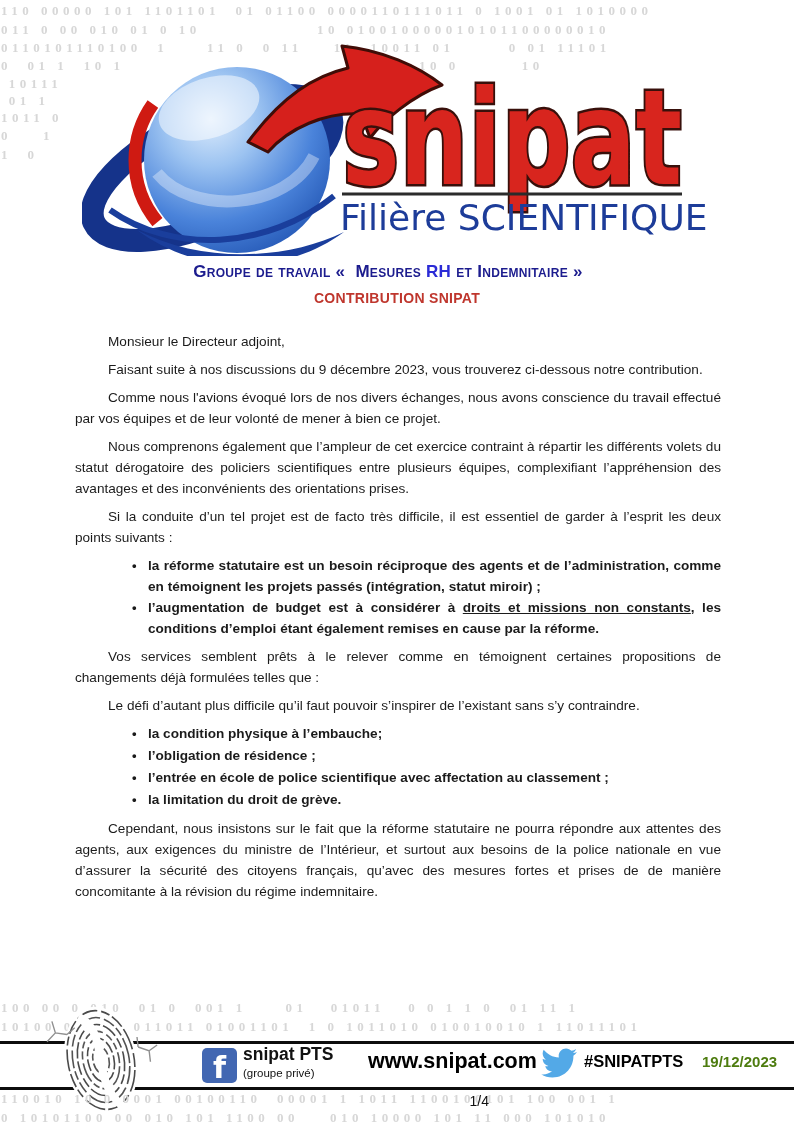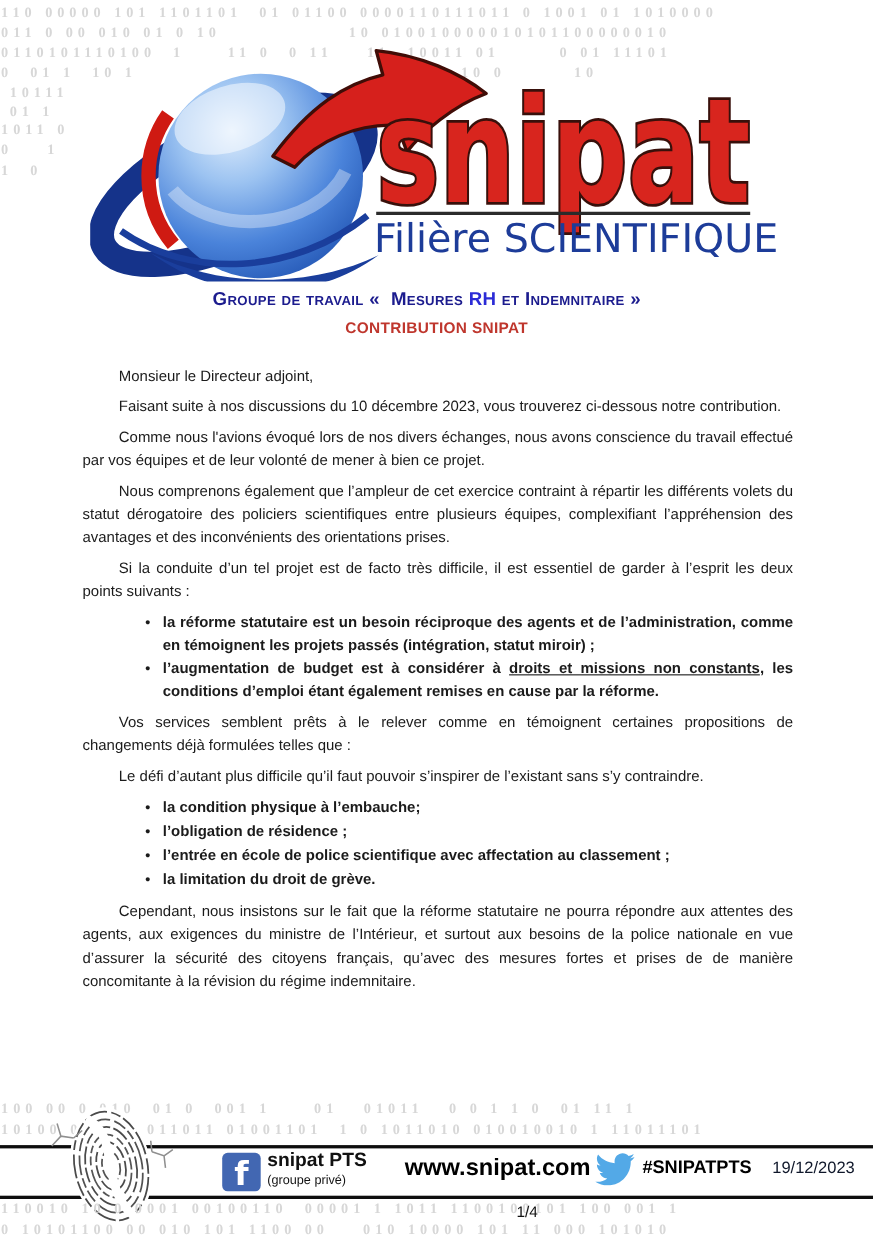--- a/index.html
+++ b/index.html
@@ -43,21 +43,21 @@
   .fb-icon{position:absolute;left:202px;top:1048px;width:35px;height:35px;border-radius:5px;
            background:#4267b2;overflow:hidden;}
   .fb-icon span{position:absolute;left:11px;top:2px;color:#fff;font-weight:bold;
                 font-size:30px;font-family:"DejaVu Sans",sans-serif;}
   .fb-text{position:absolute;left:243px;top:1045px;line-height:19px;}
   .fb-name{font-weight:bold;font-size:17.5px;color:#111;}
   .fb-sub{font-size:11.5px;color:#111;}
   .website{position:absolute;left:368px;top:1049px;font-weight:bold;font-size:21.5px;color:#000;}
   .tw-icon{position:absolute;left:541px;top:1048px;}
   .hashtag{position:absolute;left:584px;top:1052px;font-weight:bold;font-size:16.5px;color:#000;}
-  .doc-date{position:absolute;left:702px;top:1053px;font-size:15px;color:#0f172a;}
+  .doc-date{position:absolute;left:702px;top:1053px;font-size:15px;color:#4d7c0f;font-weight:bold;}
   .page-num{position:absolute;left:445px;top:1093px;width:44px;text-align:right;
             font-size:14px;color:#111;}
   .fingerprint{position:absolute;left:44px;top:997px;}
 </style>
 </head>
 <body>
 
 <div class="page">
 
   <div class="bin" style="top:4px">110 00000 101 1101101  01 01100 0000110111011 0 1001 01 1010000</div>
@@ -99,21 +99,21 @@
     <text x="4" y="132" font-family="DejaVu Sans, sans-serif" font-weight="bold" font-size="132" fill="#d8251e" stroke="#38100b" stroke-width="5" paint-order="stroke" textLength="340" lengthAdjust="spacingAndGlyphs">snipat</text>
     <line x1="4" y1="142" x2="344" y2="142" stroke="#2b2b2b" stroke-width="3"></line>
   </svg>
   <div class="tagline">Filière SCIENTIFIQUE</div>
 
   <div class="group-title"><span>Groupe de travail «&nbsp; Mesures </span><span class="rh">RH</span><span> et Indemnitaire&nbsp;»</span></div>
   <div class="contribution">CONTRIBUTION SNIPAT</div>
 
   <div class="letter-body">
     <p>Monsieur le Directeur adjoint,</p>
-    <p>Faisant suite à nos discussions du 10 décembre 2023, vous trouverez ci-dessous notre contribution.</p>
+    <p>Faisant suite à nos discussions du 9 décembre 2023, vous trouverez ci-dessous notre contribution.</p>
     <p>Comme nous l'avions évoqué lors de nos divers échanges, nous avons conscience du travail effectué par vos équipes et de leur volonté de mener à bien ce projet.</p>
     <p>Nous comprenons également que l’ampleur de cet exercice contraint à répartir les différents volets du statut dérogatoire des policiers scientifiques entre plusieurs équipes, complexifiant l’appréhension des avantages et des inconvénients des orientations prises.</p>
     <p>Si la conduite d’un tel projet est de facto très difficile, il est essentiel de garder à l’esprit les deux points suivants&nbsp;:</p>
     <ul class="bullets">
       <li>la réforme statutaire est un besoin réciproque des agents et de l’administration, comme en témoignent les projets passés (intégration, statut miroir)&nbsp;;</li>
       <li><span>l’augmentation de budget est à considérer à </span><span class="ul-underline">droits et missions non constants</span><span>, les conditions d’emploi étant également remises en cause par la réforme.</span></li>
     </ul>
     <p>Vos services semblent prêts à le relever comme en témoignent certaines propositions de changements déjà formulées telles que&nbsp;:</p>
     <p>Le défi d’autant plus difficile qu’il faut pouvoir s’inspirer de l’existant sans s’y contraindre.</p>
     <ul class="bullets short">

